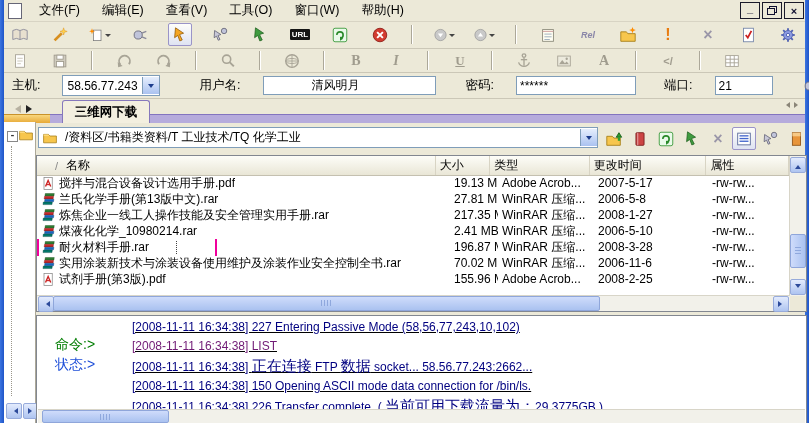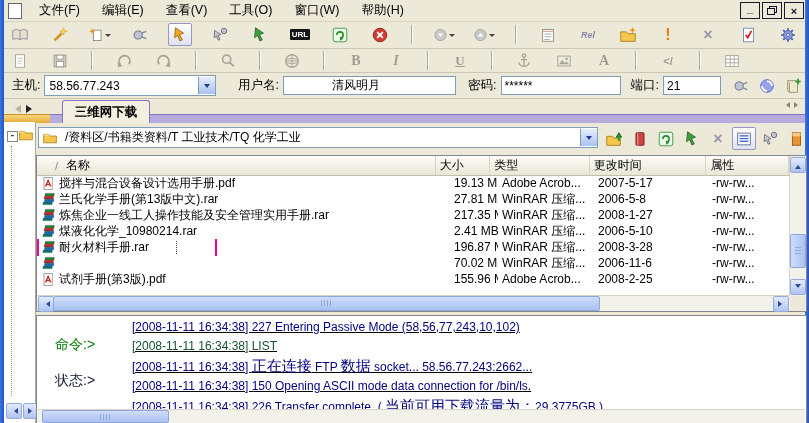--- a/index.html
+++ b/index.html
@@ -38,21 +38,21 @@
   .ticn.url{background:#151515;color:#fff;font-size:8px;padding:1px 2px;border-radius:1px;letter-spacing:0;}
   .ticn.rel{color:#8a86a8;font-size:9px;font-style:italic;}
   .ticn.bold{color:#a09c8e;font-size:14px;font-family:"Liberation Serif",serif;}
   .ticn.italic{color:#a09c8e;font-size:14px;font-style:italic;font-family:"Liberation Serif",serif;}
   .ticn.under{color:#a09c8e;font-size:13px;text-decoration:underline;font-family:"Liberation Serif",serif;}
   .ticn.fontA{color:#a09c8e;font-size:14px;font-family:"Liberation Serif",serif;}
   .ticn.tag{color:#a09c8e;font-size:11px;}
 
   
   .connbar{position:absolute;left:4px;top:73px;right:4px;height:25px;display:flex;align-items:center;
-           border-bottom:1px solid #cbc7b7;padding-left:8px;}
+           border-bottom:1px solid #cbc7b7;padding-left:8px;gap:18px;}
   .clabel{font-size:12.5px;margin-right:4px;white-space:nowrap;}
   .combo{display:flex;align-items:center;background:#fff;border:1px solid #7f9db9;height:19px;}
   .combo .val{padding:0 4px;flex:1;white-space:nowrap;overflow:hidden;}
   .dbtn{width:16px;height:17px;margin:0;border-left:1px solid #7f9db9;
         background:linear-gradient(#e6eefd,#aac2f0);display:flex;align-items:center;justify-content:center;}
   .dbtn i{width:0;height:0;border:3.5px solid transparent;border-top:4px solid #1c3c8c;position:relative;top:2px;}
   .tin{border:1px solid #7f9db9;height:17px;padding:0 3px;font:12px "Liberation Sans",sans-serif;background:#fff;}
 
   
   .tabrow{position:absolute;left:4px;top:98px;right:4px;height:24px;}
@@ -120,25 +120,25 @@
   .hthumb{position:absolute;left:16px;top:0;width:545px;height:13px;background:linear-gradient(#cfdcfb,#aac2f0);
           border:1px solid #8fa6da;border-radius:2px;}
   .grip-h{position:absolute;left:50%;top:3px;width:12px;height:6px;margin-left:-6px;
           background:repeating-linear-gradient(90deg,#8fa8dd 0 1px,transparent 1px 3px);}
   .corner{position:absolute;right:0;bottom:0;width:16px;height:15px;background:#ece9d8;}
 
   
   .logpane{position:absolute;left:36px;top:315px;width:769px;height:108px;background:#fff;border:1px solid #828790;overflow:hidden;}
   .loglabel{position:absolute;left:18px;font-size:14px;white-space:nowrap;}
   .lbl-cmd{top:20px;color:#007d00;}
-  .lbl-st{top:56px;color:#0f172a;}
+  .lbl-st{top:40px;color:#1d4ed8;}
   .loglines{position:absolute;left:95px;top:2px;right:2px;overflow:hidden;}
   .logline{line-height:19px;white-space:nowrap;text-decoration:underline;}
   .seg.n{color:#000080;font-size:12px;}
-  .seg.g{color:#14532d;font-size:12px;}
+  .seg.g{color:#701a75;font-size:12px;}
   .seg.nb{color:#000080;font-size:15px;}
   .log-hscroll{position:absolute;left:1px;right:1px;bottom:1px;height:13px;background:#f2f1ea;border-top:1px solid #d8d5c8;}
   .log-thumb{position:absolute;left:4px;top:0;width:125px;height:11px;background:linear-gradient(#cfdcfb,#aac2f0);
              border:1px solid #8fa6da;border-radius:2px;}
   .hidden-defs{position:absolute;width:0;height:0;overflow:hidden;}
 </style>
 </head>
 <body>
 
 <svg class="hidden-defs" aria-hidden="true">
@@ -730,20 +730,21 @@
           <div class="cell w-size szcell">196.87 MB</div>
           <div class="cell w-type">WinRAR 压缩...</div>
           <div class="cell w-mod">2008-3-28</div>
           <div class="cell w-attr">-rw-rw...</div>
         </div>
         <div class="lrow">
           <div class="cell w-name ncell">
             <svg viewBox="0 0 20 20" class="fic">
               <use href="#sym-filerar"></use>
             </svg>
+            <span class="ntext">实用涂装新技术与涂装设备使用维护及涂装作业安全控制全书.rar</span>
           </div>
           <div class="cell w-size szcell">70.02 MB</div>
           <div class="cell w-type">WinRAR 压缩...</div>
           <div class="cell w-mod">2006-11-6</div>
           <div class="cell w-attr">-rw-rw...</div>
         </div>
         <div class="lrow">
           <div class="cell w-name ncell">
             <svg viewBox="0 0 20 20" class="fic">
               <use href="#sym-filepdf"></use>

